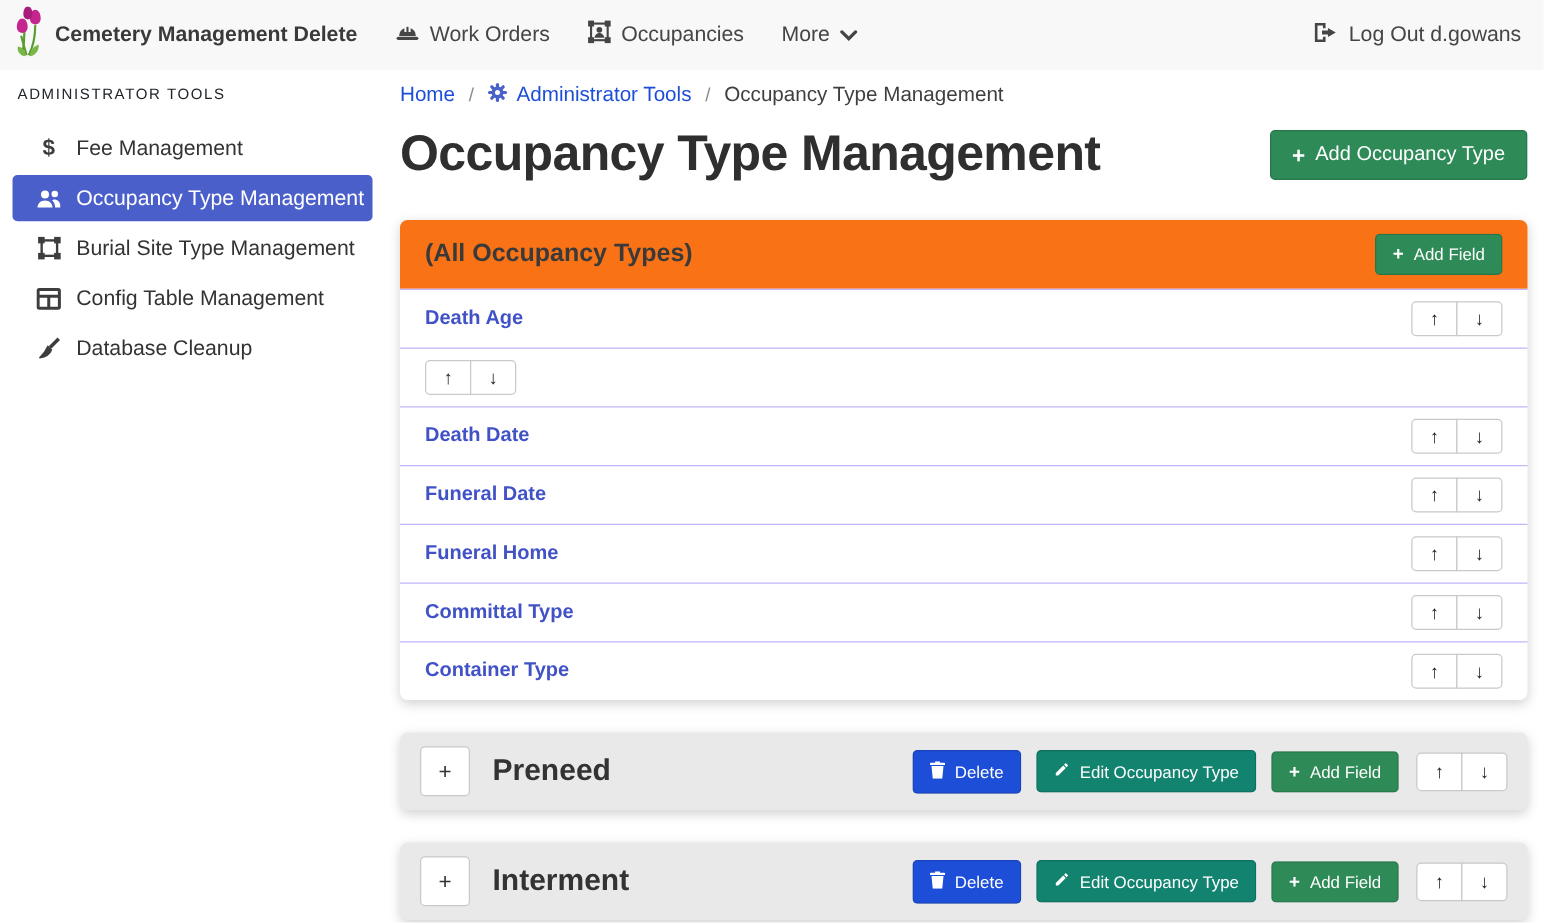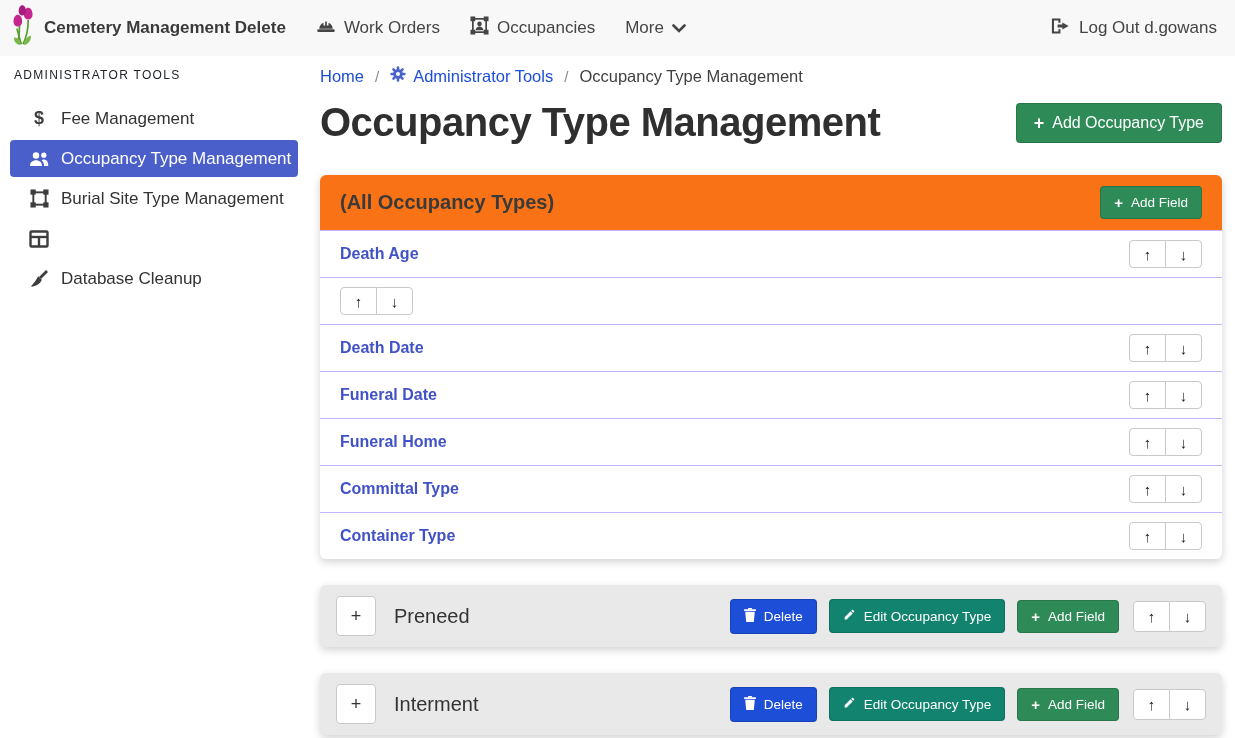--- a/index.html
+++ b/index.html
@@ -72,21 +72,21 @@
   .arrow-btn.down { border-radius: 0 4px 4px 0; margin-left: -1px; }
   .arrow-group.big .arrow-btn { height: 31px; }
 
   
   .type-bar { margin-top: 26px; background: #e9e9e9; border-radius: 6px;
     box-shadow: 0 3px 9px rgba(0,0,0,0.18); display: flex; align-items: center;
     padding: 11px 16px; }
   .expand-btn { width: 40px; height: 40px; background: #fff; border: 1px solid #c9c9c9;
     border-radius: 4px; color: #333; font-size: 18px; display: flex; align-items: center;
     justify-content: center; cursor: pointer; }
-  .type-title { font-size: 20px; font-weight: 400; color: #333; margin-left: 18px;
+  .type-title { font-size: 24px; font-weight: 700; color: #333; margin-left: 18px;
     margin-right: auto; }
   .type-actions { display: flex; align-items: center; gap: 12px; }
   .type-actions .arrow-group { margin-left: 2px; }
 </style>
 </head>
 <body>
 
 <div class="navbar">
   <div class="brand">
     <span>
@@ -195,20 +195,21 @@
     </div>
 
     <div class="side-item">
       <span class="si">
         <svg width="20" height="18" viewBox="0 0 20 18" fill="none" stroke="currentColor" stroke-width="2.4">
           <rect x="1.5" y="1.5" width="17" height="15" rx="1"></rect>
           <line x1="1.5" y1="7" x2="18.5" y2="7"></line>
           <line x1="10" y1="7" x2="10" y2="16.5"></line>
         </svg>
       </span>
+      <span>Config Table Management</span>
     </div>
 
     <div class="side-item">
       <span class="si">
         <svg width="20" height="20" viewBox="0 0 24 24" fill="currentColor">
           <path d="M20.4 1.2 L22.8 3.6 L14.4 12 L12 9.6 Z"></path>
           <path d="M11 8.6 L15.4 13 Q13 20 3.4 21.4 Q2.2 21.4 3 20 Q8 15 11 8.6 Z"></path>
         </svg>
       </span>
       <span>Database Cleanup</span>

